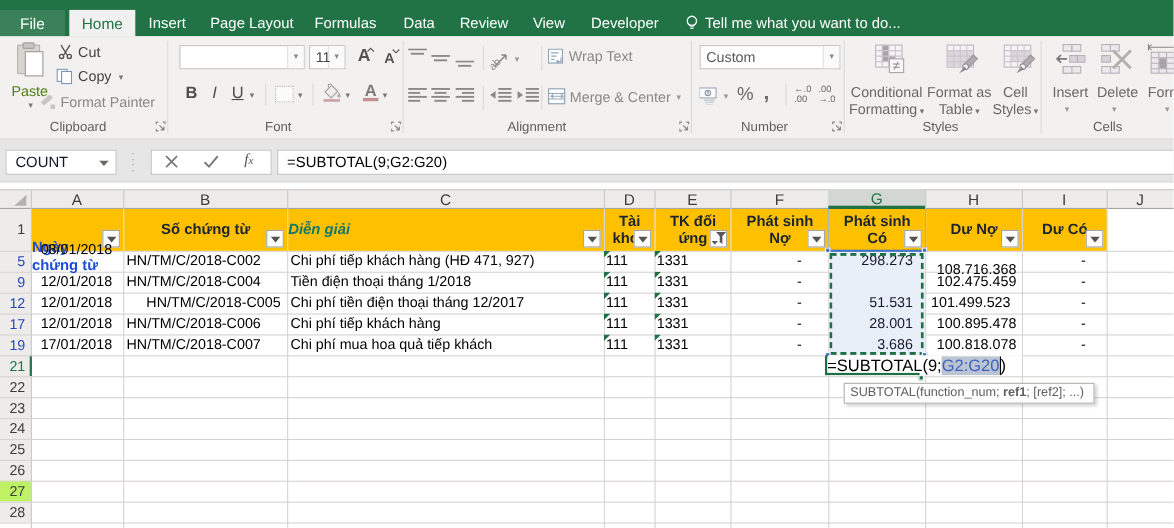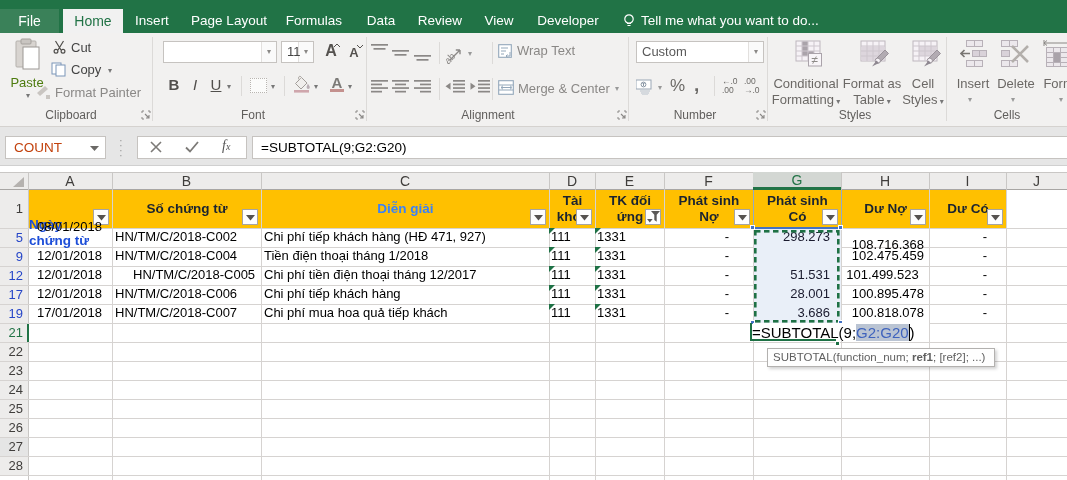--- a/index.html
+++ b/index.html
@@ -286,21 +286,21 @@
 <rect x="11" y="13" width="6" height="9" fill="#aaa3aa"></rect>
   </svg>
 <div class="ab" style="left:933px;top:76px;width:80px;height:15px;color:#6b6865;font-size:13px;text-align:center;">Insert</div>
 <div class="ab" style="left:968px;top:95px;width:10px;height:8px;color:#999;font-size:8px;">▾</div>
 <div class="ab" style="left:976px;top:76px;width:80px;height:15px;color:#6b6865;font-size:13px;text-align:center;">Delete</div>
 <div class="ab" style="left:1011px;top:95px;width:10px;height:8px;color:#999;font-size:8px;">▾</div>
 <div class="ab" style="left:1024px;top:76px;width:80px;height:15px;color:#6b6865;font-size:13px;text-align:center;">Format</div>
 <div class="ab" style="left:1059px;top:95px;width:10px;height:8px;color:#999;font-size:8px;">▾</div>
 <div class="ab" style="left:0;top:127px;width:1067px;height:39px;background:#e6e6e6;border-bottom:1px solid #d0d0d0;"></div>
 <div class="ab" style="left:5px;top:136px;width:101px;height:23px;background:#fff;border:1px solid #c6c3c0;"></div>
-<div class="ab" style="left:14px;top:140px;width:70px;height:16px;color:#c2410c;font-size:13.5px;line-height:16px;">COUNT</div>
+<div class="ab" style="left:14px;top:140px;width:70px;height:16px;color:#0f172a;font-size:13.5px;line-height:16px;">COUNT</div>
 <svg class="ab" style="left:90px;top:146px" width="9" height="6" viewBox="0 0 9 6">
     <path d="M0 0l4.5 5L9 0z" fill="#6b6966"></path>
   </svg>
 <div class="ab" style="left:119px;top:138px;width:3px;height:18px;color:#9a9a9a;font-size:11px;line-height:5px;">·<br>·<br>·<br>·</div>
 <div class="ab" style="left:137px;top:136px;width:110px;height:23px;background:#fff;border:1px solid #c6c3c0;"></div>
 <svg class="ab" style="left:150px;top:141px" width="12" height="12" viewBox="0 0 12 12">
     <path d="M1 1l10 10M11 1L1 11" stroke="#7c7a77" stroke-width="1.6"></path>
   </svg>
 <svg class="ab" style="left:185px;top:141px" width="14" height="12" viewBox="0 0 14 12">
     <path d="M1 6.5l4 4L13 1" stroke="#7c7a77" stroke-width="1.8" fill="none"></path>
@@ -339,21 +339,21 @@
 <div class="ab" style="left:0;top:247px;width:28px;height:19px;background:#edeceb;color:#2646c8;font-size:13px;text-align:right;padding-right:5px;line-height:19px;">9</div>
 <div class="ab" style="left:0;top:266px;width:28px;height:19px;background:#edeceb;color:#2646c8;font-size:13px;text-align:right;padding-right:5px;line-height:19px;">12</div>
 <div class="ab" style="left:0;top:285px;width:28px;height:19px;background:#edeceb;color:#2646c8;font-size:13px;text-align:right;padding-right:5px;line-height:19px;">17</div>
 <div class="ab" style="left:0;top:304px;width:28px;height:19px;background:#edeceb;color:#2646c8;font-size:13px;text-align:right;padding-right:5px;line-height:19px;">19</div>
 <div class="ab" style="left:0;top:323px;width:28px;height:19px;background:#edeceb;color:#217346;font-size:13px;text-align:right;padding-right:5px;line-height:19px;">21</div>
 <div class="ab" style="left:0;top:342px;width:28px;height:19px;background:#edeceb;color:#3f3d3b;font-size:13px;text-align:right;padding-right:5px;line-height:19px;">22</div>
 <div class="ab" style="left:0;top:361px;width:28px;height:19px;background:#edeceb;color:#3f3d3b;font-size:13px;text-align:right;padding-right:5px;line-height:19px;">23</div>
 <div class="ab" style="left:0;top:380px;width:28px;height:19px;background:#edeceb;color:#3f3d3b;font-size:13px;text-align:right;padding-right:5px;line-height:19px;">24</div>
 <div class="ab" style="left:0;top:399px;width:28px;height:19px;background:#edeceb;color:#3f3d3b;font-size:13px;text-align:right;padding-right:5px;line-height:19px;">25</div>
 <div class="ab" style="left:0;top:418px;width:28px;height:19px;background:#edeceb;color:#3f3d3b;font-size:13px;text-align:right;padding-right:5px;line-height:19px;">26</div>
-<div class="ab" style="left:0;top:437px;width:28px;height:19px;background:#e5e5e5;color:#3f3d3b;font-size:13px;text-align:right;padding-right:5px;line-height:19px;">27</div>
+<div class="ab" style="left:0;top:437px;width:28px;height:19px;background:#bef264;color:#3f3d3b;font-size:13px;text-align:right;padding-right:5px;line-height:19px;">27</div>
 <div class="ab" style="left:0;top:456px;width:28px;height:19px;background:#edeceb;color:#3f3d3b;font-size:13px;text-align:right;padding-right:5px;line-height:19px;">28</div>
 <div class="ab" style="left:28px;top:190px;width:1px;height:290px;background:#c9c7c5;"></div>
 <div class="ab" style="left:27px;top:323px;width:2px;height:19px;background:#217346;"></div>
 <div class="ab" style="left:112px;top:190px;width:1px;height:290px;background:#d6d3d1;"></div>
 <div class="ab" style="left:261px;top:190px;width:1px;height:290px;background:#d6d3d1;"></div>
 <div class="ab" style="left:549px;top:190px;width:1px;height:290px;background:#d6d3d1;"></div>
 <div class="ab" style="left:595px;top:190px;width:1px;height:290px;background:#d6d3d1;"></div>
 <div class="ab" style="left:664px;top:190px;width:1px;height:290px;background:#d6d3d1;"></div>
 <div class="ab" style="left:753px;top:190px;width:1px;height:290px;background:#d6d3d1;"></div>
 <div class="ab" style="left:841px;top:190px;width:1px;height:290px;background:#d6d3d1;"></div>
@@ -371,21 +371,21 @@
 <div class="ab" style="left:0px;top:399px;width:1067px;height:1px;background:#d6d3d1;"></div>
 <div class="ab" style="left:0px;top:418px;width:1067px;height:1px;background:#d6d3d1;"></div>
 <div class="ab" style="left:0px;top:437px;width:1067px;height:1px;background:#d6d3d1;"></div>
 <div class="ab" style="left:0px;top:456px;width:1067px;height:1px;background:#d6d3d1;"></div>
 <div class="ab" style="left:0px;top:475px;width:1067px;height:1px;background:#d6d3d1;"></div>
 <div class="ab" style="left:29px;top:190px;width:83px;height:38px;background:#ffc000;"></div>
 <div class="ab" style="left:29px;top:193px;width:83px;height:34px;color:#1d4ed8;font-size:13.5px;font-weight:bold;text-align:left;line-height:16px;margin-top:24px;">Ngày<br>chứng từ</div>
 <div class="ab" style="left:113px;top:190px;width:148px;height:38px;background:#ffc000;"></div>
 <div class="ab" style="left:113px;top:190px;width:148px;height:38px;color:#1b2430;font-size:13.5px;font-weight:bold;text-align:center;line-height:37px;">Số chứng từ</div>
 <div class="ab" style="left:262px;top:190px;width:287px;height:38px;background:#ffc000;"></div>
-<div class="ab" style="left:262px;top:190px;width:287px;height:38px;color:#3b82f6;font-size:13.5px;font-weight:bold;text-align:center;line-height:37px;">Diễn giải</div>
+<div class="ab" style="left:262px;top:190px;width:287px;height:38px;color:#0f766e;font-size:13.5px;font-weight:bold;line-height:37px;font-style:italic;">Diễn giải</div>
 <div class="ab" style="left:550px;top:190px;width:45px;height:38px;background:#ffc000;"></div>
 <div class="ab" style="left:550px;top:193px;width:45px;height:34px;color:#1b2430;font-size:13.5px;font-weight:bold;text-align:center;line-height:16px;">Tài<br>khoả</div>
 <div class="ab" style="left:596px;top:190px;width:68px;height:38px;background:#ffc000;"></div>
 <div class="ab" style="left:596px;top:193px;width:68px;height:34px;color:#1b2430;font-size:13.5px;font-weight:bold;text-align:center;line-height:16px;">TK đối<br>ứng</div>
 <div class="ab" style="left:665px;top:190px;width:88px;height:38px;background:#ffc000;"></div>
 <div class="ab" style="left:665px;top:193px;width:88px;height:34px;color:#1b2430;font-size:13.5px;font-weight:bold;text-align:center;line-height:16px;">Phát sinh<br>Nợ</div>
 <div class="ab" style="left:754px;top:190px;width:87px;height:38px;background:#ffc000;"></div>
 <div class="ab" style="left:753px;top:190px;width:1px;height:38px;background:#92aac8;"></div>
 <div class="ab" style="left:841px;top:190px;width:1px;height:38px;background:#92aac8;"></div>
 <div class="ab" style="left:754px;top:193px;width:87px;height:34px;color:#1b2430;font-size:13.5px;font-weight:bold;text-align:center;line-height:16px;">Phát sinh<br>Có</div>

